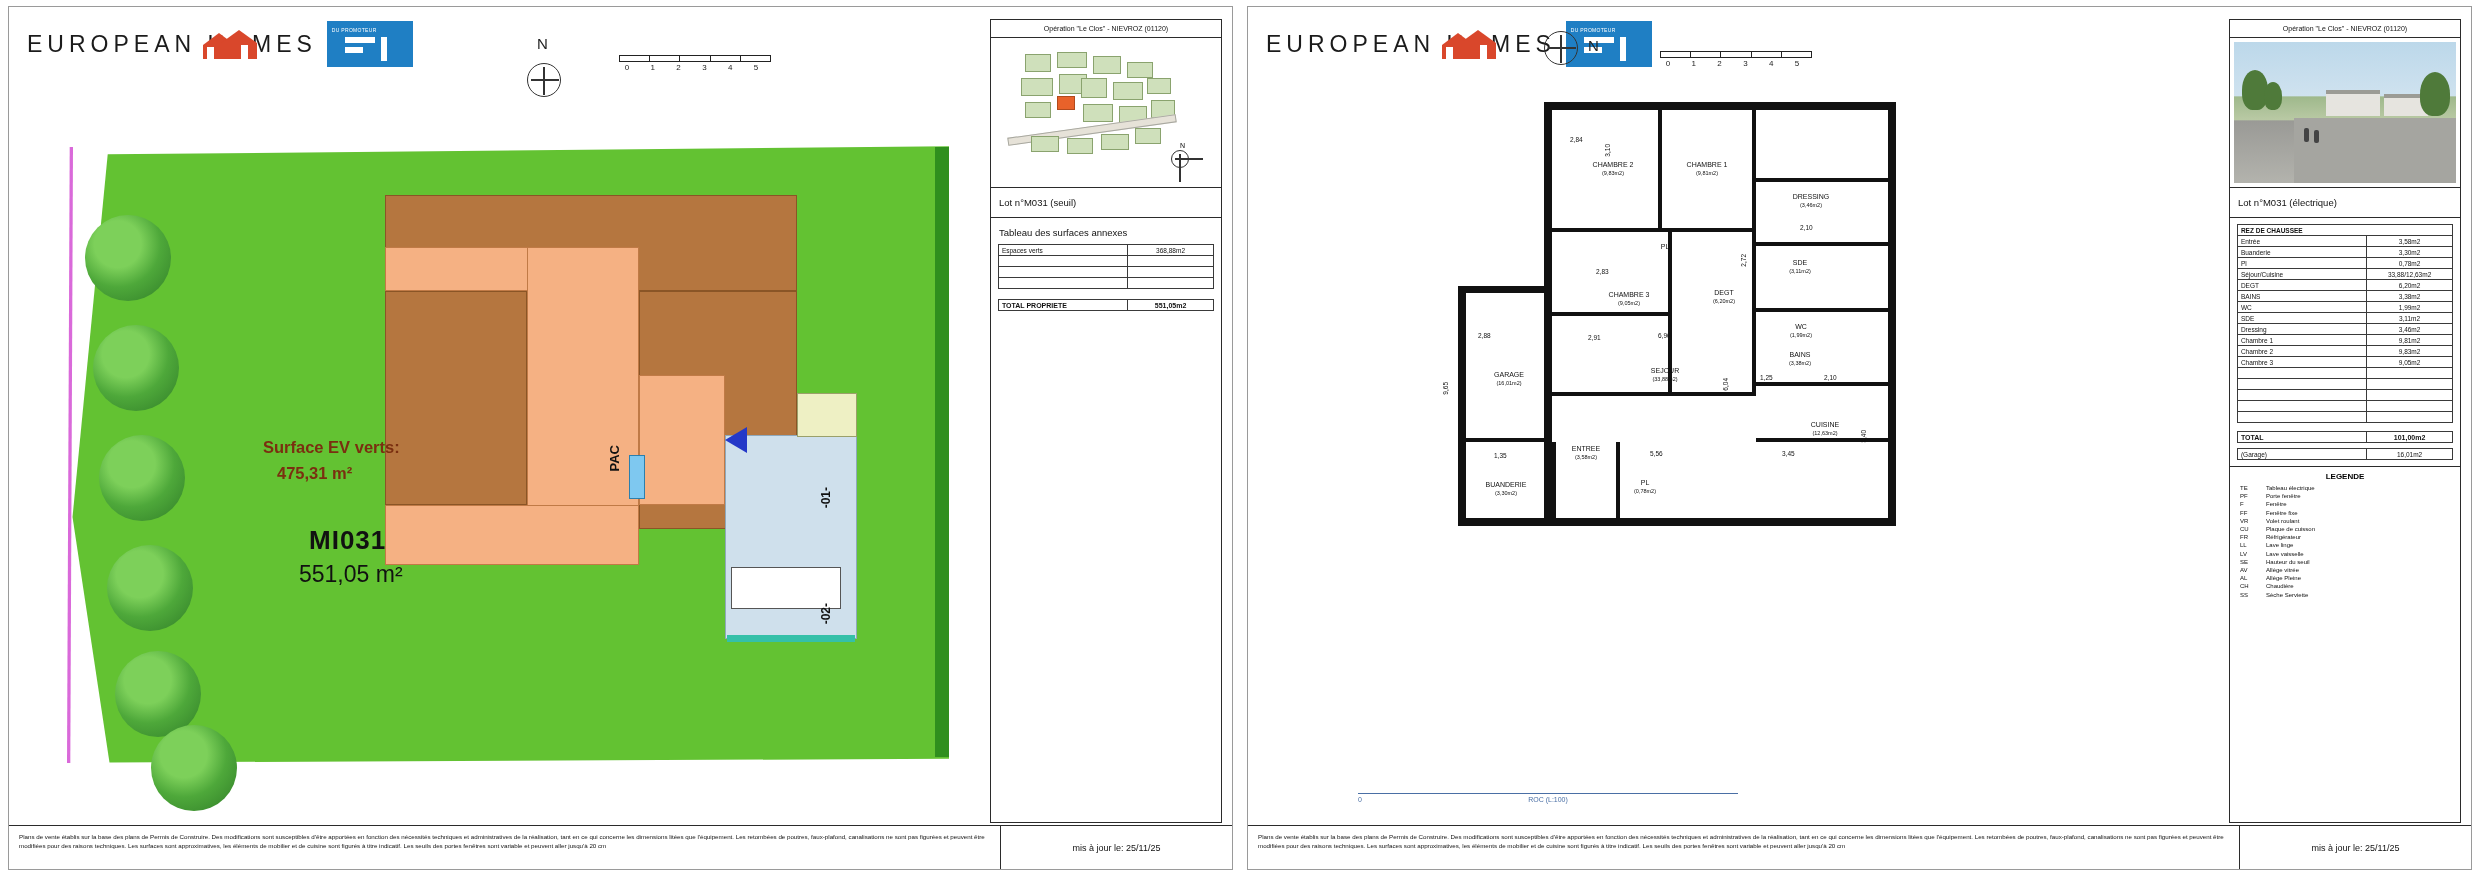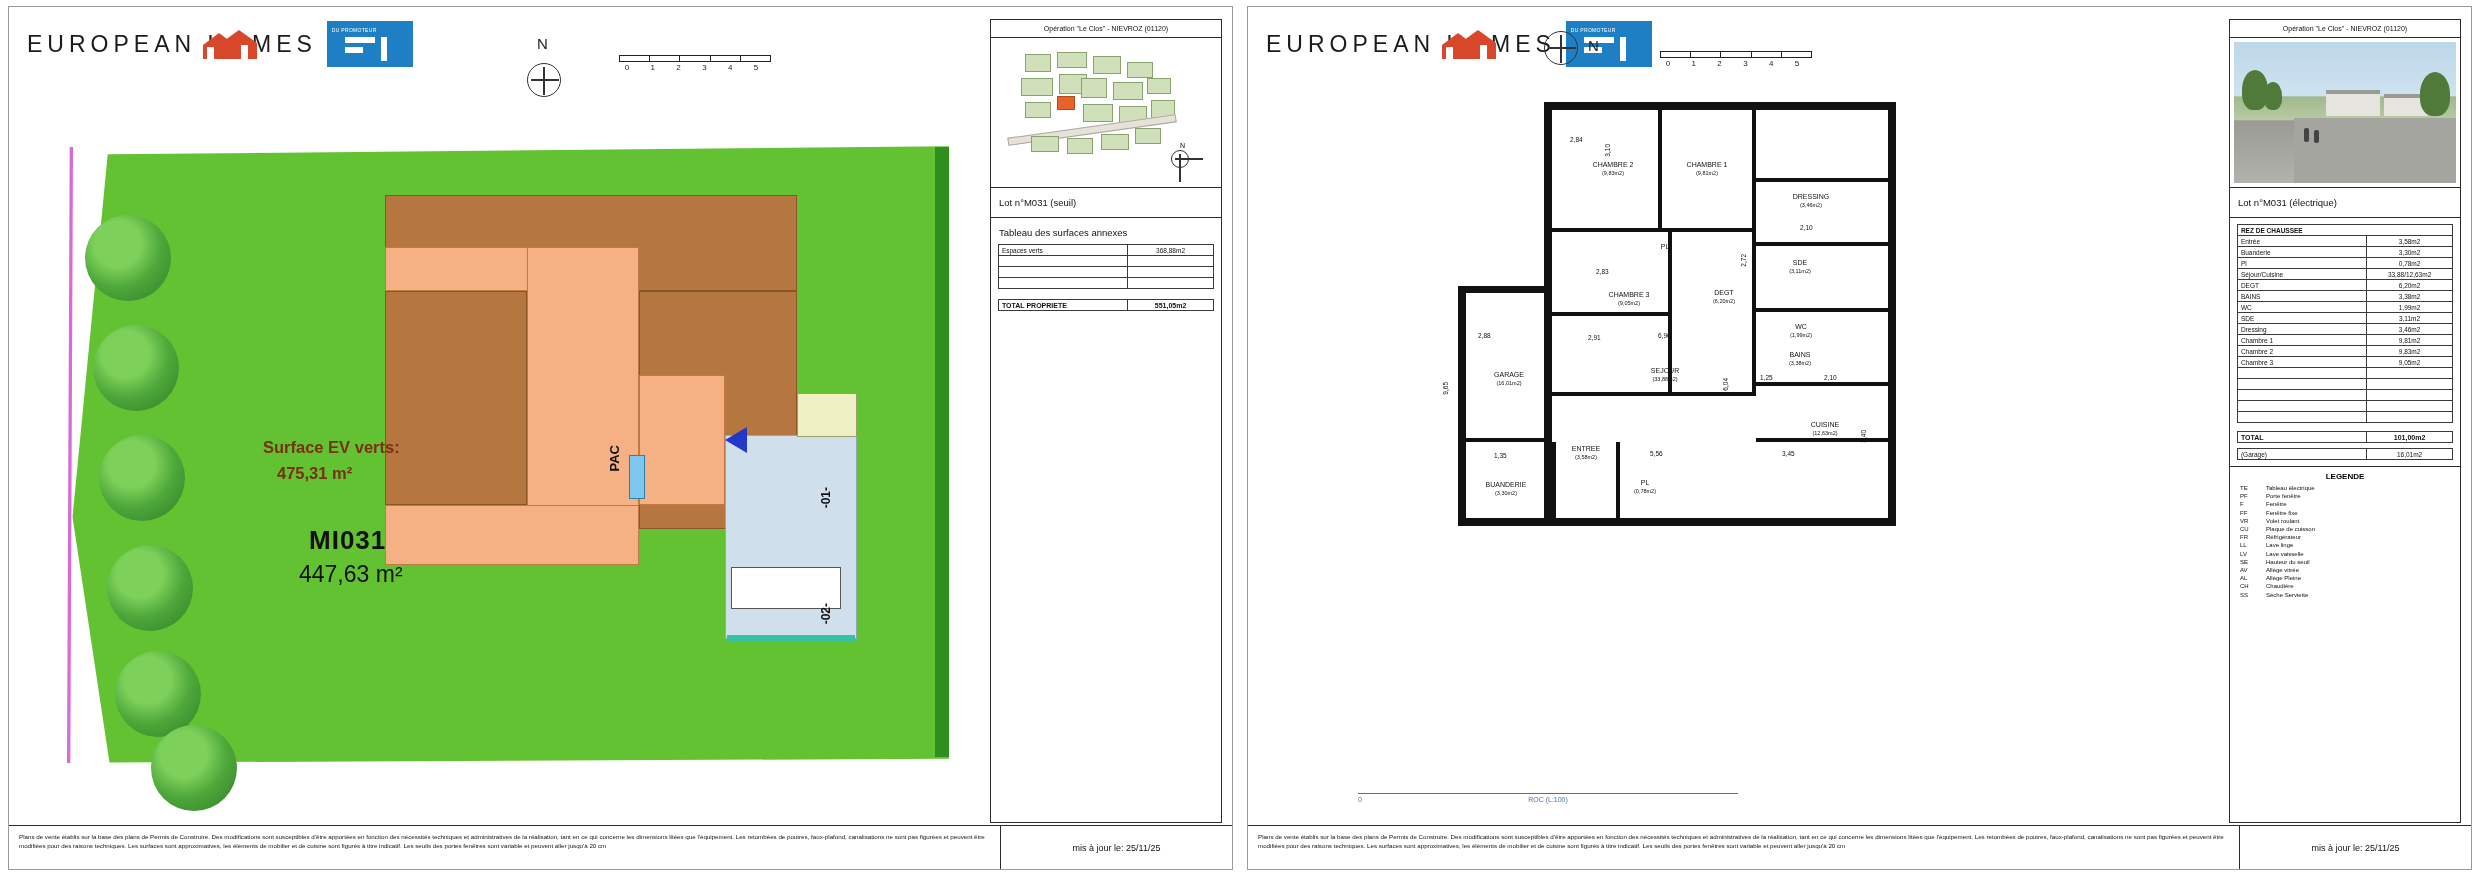--- a/index.html
+++ b/index.html
@@ -417,21 +417,21 @@
       <div class="tealstrip" style="left:668px; top:500px; width:128px; height:7px;"></div>
       <div class="whitebox" style="left:672px; top:432px; width:110px; height:42px;"></div>
 
       <div class="pac-box" style="left:570px; top:320px; width:16px; height:44px;"></div>
       <span class="pac-txt" style="left:548px; top:310px;">PAC</span>
       <div class="arrow-blue" style="left:666px; top:292px;"></div>
 
       <div class="label-ev" style="left:204px; top:300px;">Surface EV verts:</div>
       <div class="label-ev" style="left:218px; top:326px;">475,31 m²</div>
       <div class="label-lot" style="left:250px; top:390px;">MI031</div>
-      <div class="label-surf" style="left:240px; top:426px;">447,63 m²</div>
+      <div class="label-surf" style="left:240px; top:426px;">551,05 m²</div>
 
       <span class="vlabel" style="left:760px; top:352px;">-01-</span>
       <span class="vlabel" style="left:760px; top:468px;">-02-</span>
     </div>
 
     <div class="infocol">
       <div class="info-op">Opération "Le Clos" - NIEVROZ (01120)</div>
       <div class="thumb-box">
         <div class="minimap">
           <div class="blob" style="left:24px; top:6px; width:26px;height:18px;"></div>

